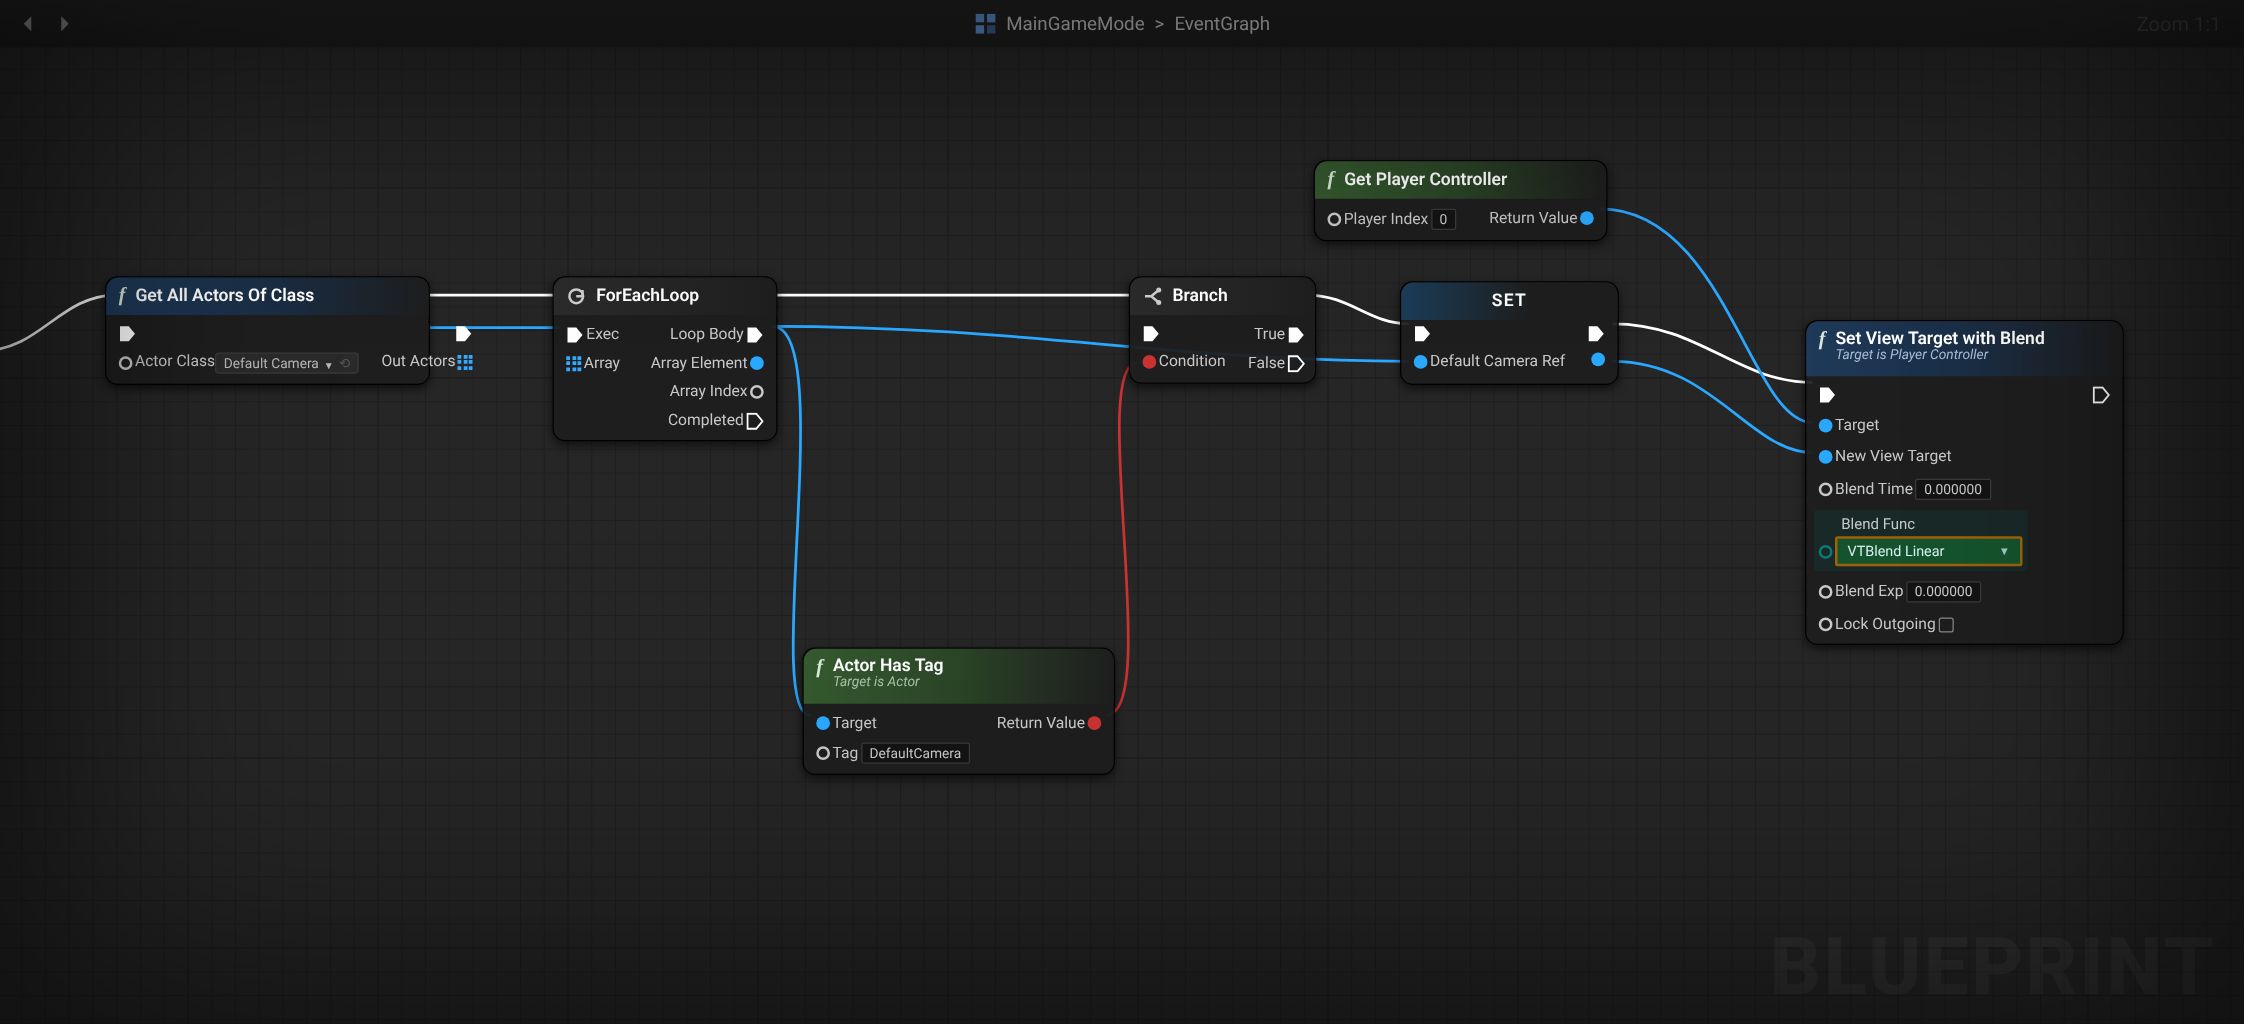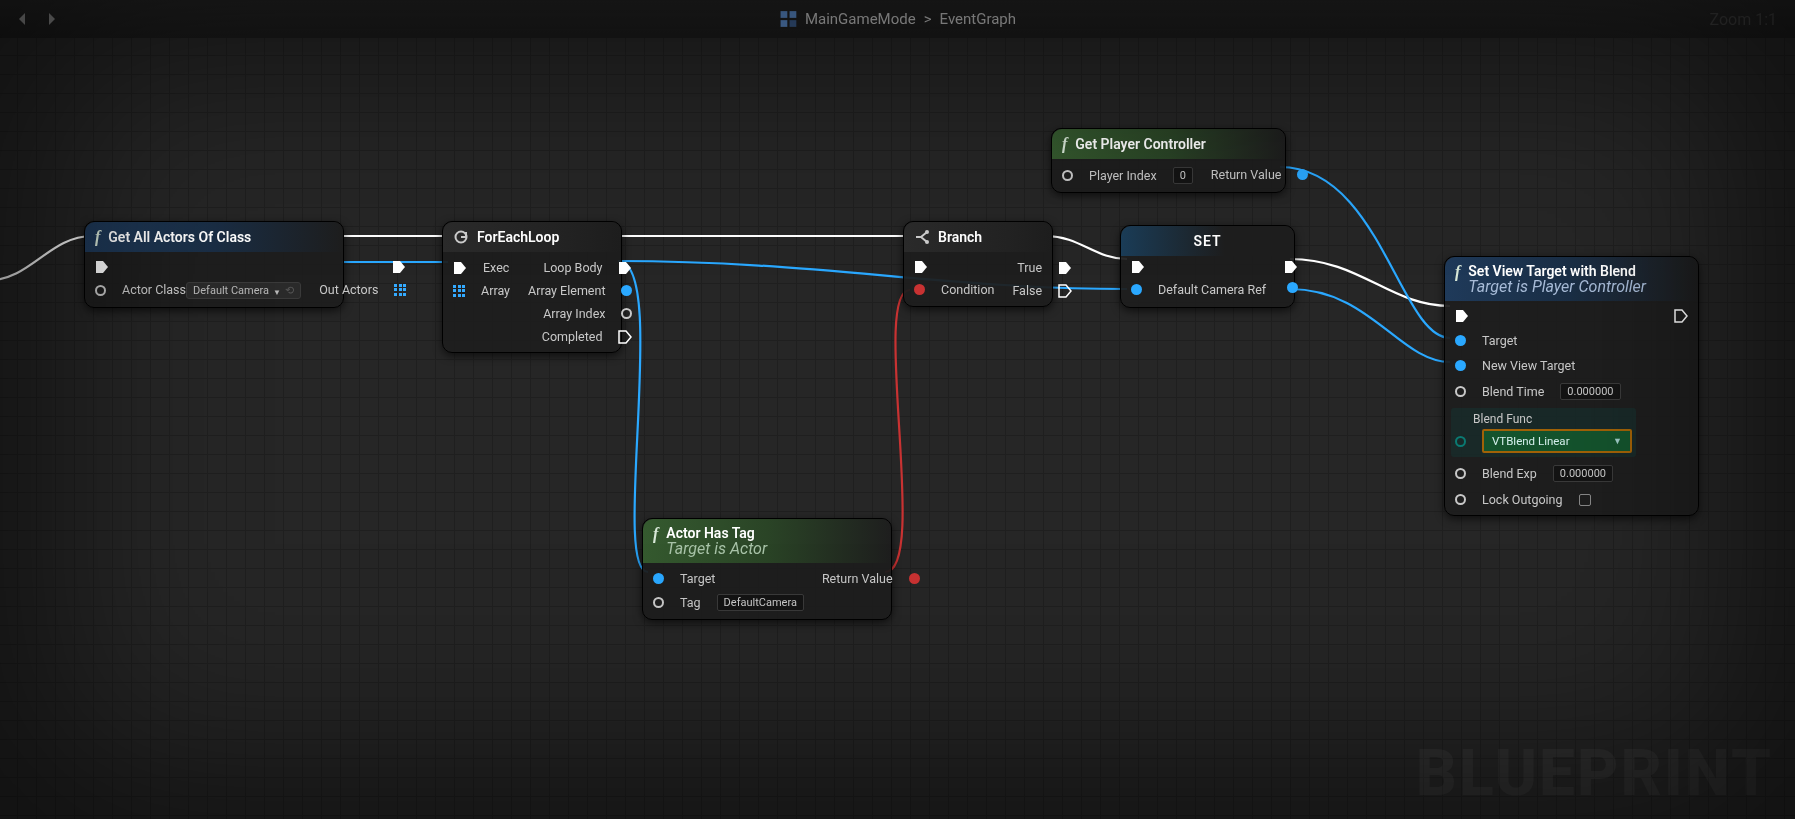--- a/index.html
+++ b/index.html
@@ -17,30 +17,30 @@
 .nav-arrow{width:18px;height:18px;margin-right:10px;display:flex;align-items:center;justify-content:center;cursor:pointer}
 .nav-arrow svg{width:16px;height:16px;fill:#8a8a8a}
 .crumb{position:absolute;left:50%;transform:translateX(-50%);display:flex;align-items:center;gap:8px;color:#bdbdbd;font-size:15px}
 .crumb .bp-ico{width:18px;height:18px}
 .zoom{position:absolute;right:18px;color:#3c3c3c;font-size:16px}
 .watermark{position:absolute;right:22px;bottom:8px;font-size:64px;font-weight:800;letter-spacing:2px;color:rgba(255,255,255,.05);user-select:none}
 
 
 .node{position:absolute;border-radius:10px;background:#1e1e1ef0;border:1px solid #000;box-shadow:0 3px 8px rgba(0,0,0,.6)}
 .node .hdr{height:30px;border-radius:10px 10px 0 0;display:flex;align-items:center;padding:0 10px;gap:8px;font-weight:600;color:#fff;font-size:14px}
-.node .sub{font-size:16px;font-style:italic;color:#a8c3a8;font-weight:400;margin-top:-2px}
+.node .sub{font-size:11px;font-style:italic;color:#a8c3a8;font-weight:400;margin-top:-2px}
 .hdr.green{background:linear-gradient(90deg,#355a2f 0%,#2a4426 50%,#1e1e1e 100%)}
 .hdr.blue{background:linear-gradient(90deg,#1f3a5a 0%,#1a2e45 50%,#1e1e1e 100%)}
 .hdr.gray{background:linear-gradient(90deg,#2b2b2b 0%,#232323 70%,#1e1e1e 100%)}
 .hdr.set{background:linear-gradient(90deg,#1b3d58 0%,#1e1e1e 60%);justify-content:center}
 .hdr .f-ico{font-style:italic;font-family:Georgia,serif;font-size:16px;color:#d8e8d8}
 .body{padding:8px 10px;display:flex;justify-content:space-between;gap:18px}
 .col{display:flex;flex-direction:column;gap:8px}
 .col.r{align-items:flex-end;text-align:center}
-.pin{display:flex;align-items:center;gap:16px;font-size:12.5px;color:#c8c8c8;white-space:nowrap}
+.pin{display:flex;align-items:center;gap:2px;font-size:12.5px;color:#c8c8c8;white-space:nowrap}
 .pin .dot{width:11px;height:11px;border-radius:50%;flex-shrink:0}
 .pin .dot.hollow{background:transparent;border:2px solid}
 .exec-pin{width:14px;height:14px;flex-shrink:0}
 .grid-pin{width:12px;height:12px;flex-shrink:0;display:grid;grid-template-columns:repeat(3,3px);grid-template-rows:repeat(3,3px);gap:1.5px}
 .grid-pin span{background:#33aaff;width:3px;height:3px}.bg-blue{background:#2aa8ff}.bg-red{background:#c83232}.bd-red{border-color:#c83232}.bd-green{border-color:#18c962}.bd-cyan{border-color:#1dd3c5}.bd-mag{border-color:#c85ac8}
 .inputbox{background:#141414;border:1px solid #3a3a3a;padding:1px 6px;font-size:11px;color:#c8c8c8;border-radius:2px}
 .dropdown{background:#14532d;border:2px solid #a16207;padding:3px 8px;font-size:11.5px;color:#d5f0ed;border-radius:2px;display:flex;align-items:center;justify-content:space-between;min-width:150px}
 .dropdown .chev{font-size:9px;color:#9ecac6}
 .pill{background:#2a2a2a;border:1px solid #3a3a3a;border-radius:3px;padding:1px 6px;font-size:11px;color:#b8b8b8;display:flex;align-items:flex-end;gap:4px}
 .chk{width:12px;height:12px;border:1.5px solid #888;border-radius:2px;flex-shrink:0}

